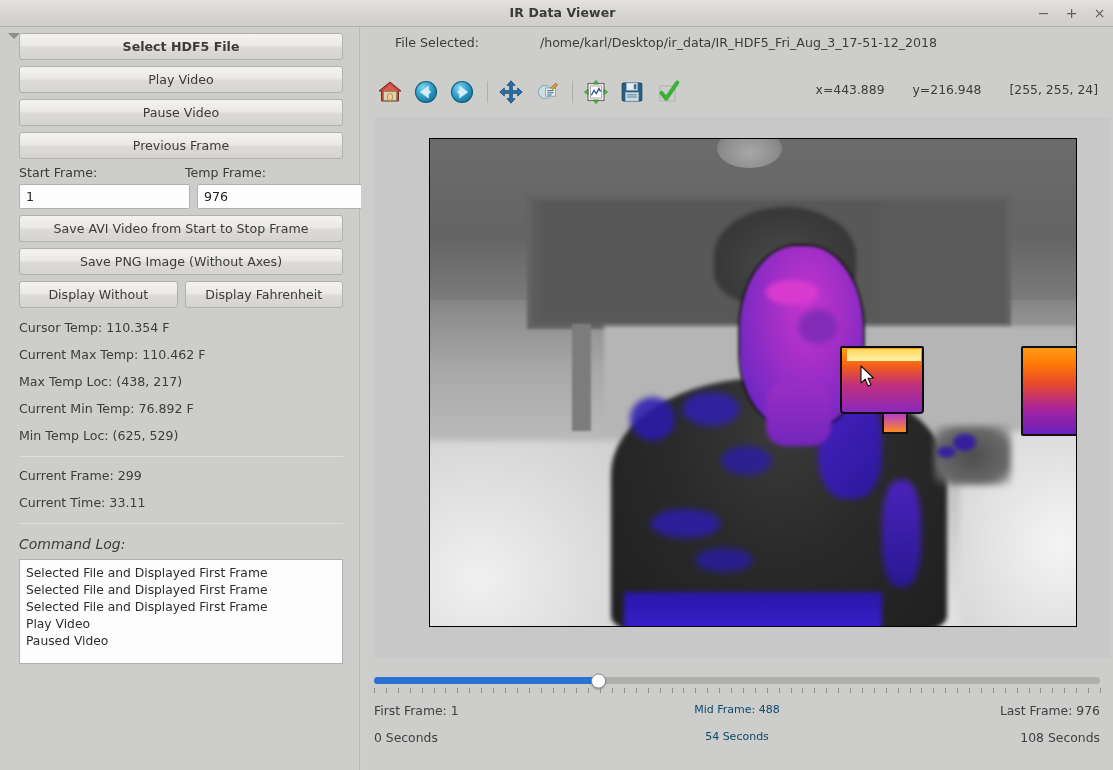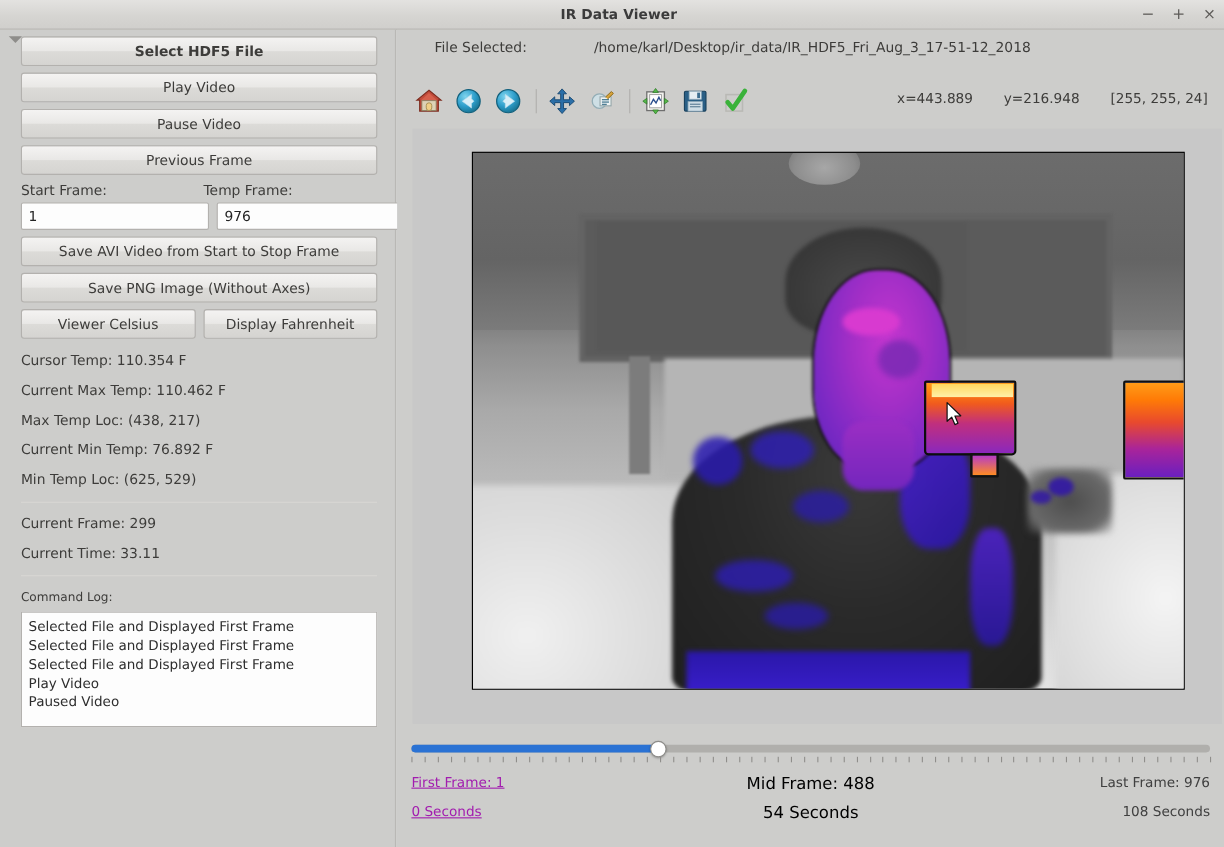--- a/index.html
+++ b/index.html
@@ -90,21 +90,21 @@
     font-size: 12.6px; color: #3d3c3a;
     margin: 0 0 13px 0; line-height: 14px;
   }
   .stat.first { margin-top: 13px; }
   .hr {
     height: 1px; background: #bdbcb9;
     border-bottom: 1px solid #dedddb;
     margin: 5px 0 12px 0;
   }
 
-  .loglabel { font-size: 11px; color: #3d3c3a; margin-bottom: 7px; }
+  .loglabel { font-size: 14px; color: #3d3c3a; margin-bottom: 7px; font-style: italic; }
   .logbox {
     width: 100%; height: 105px;
     background: #fdfdfd;
     border: 1px solid #b3b1ae;
     padding: 5px 6px;
     overflow: hidden;
   }
   .logline { font-size: 12.3px; color: #2d2d2d; line-height: 17px; white-space: nowrap; }
 
   
@@ -186,22 +186,22 @@
   .ticksrow {
     position: relative; width: 726px; height: 7px; margin-top: 4px;
   }
   .srtick {
     position: absolute; top: 0; width: 1px; height: 5px; background: #8f8e8b;
   }
   .slabels {
     position: relative; width: 726px; margin-top: 8px; height: 20px;
   }
   .slabels2 { position: relative; width: 726px; margin-top: 7px; height: 20px; }
-  .sl-left { position: absolute; left: 0; font-size: 12.4px; color: #a21caf; text-decoration: underline; }
-  .sl-mid { position: absolute; left: 50%; transform: translateX(-50%); font-size: 15px; color: #000000; }
+  .sl-left { position: absolute; left: 0; font-size: 12.4px; color: #404040; }
+  .sl-mid { position: absolute; left: 50%; transform: translateX(-50%); font-size: 11px; color: #0c4a6e; }
   .sl-right { position: absolute; right: 0; font-size: 12.4px; color: #404040; }
 
   
   .cursor-arrow { position: absolute; pointer-events: none; }
 </style>
 </head>
 <body>
 
 <div id="app">
 
@@ -230,21 +230,21 @@
 
       <div class="inputs">
         <input class="tinput" type="text" value="1" style="">
         <input class="tinput" type="text" value="976" style="">
       </div>
 
       <button class="gbtn">Save AVI Video from Start to Stop Frame</button>
       <button class="gbtn">Save PNG Image (Without Axes)</button>
 
       <div class="row2">
-        <button class="gbtn">Viewer Celsius</button>
+        <button class="gbtn">Display Without</button>
         <button class="gbtn">Display Fahrenheit</button>
       </div>
 
       <div class="stat first">Cursor Temp: 110.354 F</div>
       <div class="stat">Current Max Temp: 110.462 F</div>
       <div class="stat">Max Temp Loc: (438, 217)</div>
       <div class="stat">Current Min Temp: 76.892 F</div>
       <div class="stat">Min Temp Loc: (625, 529)</div>
 
       <div class="hr"></div>

